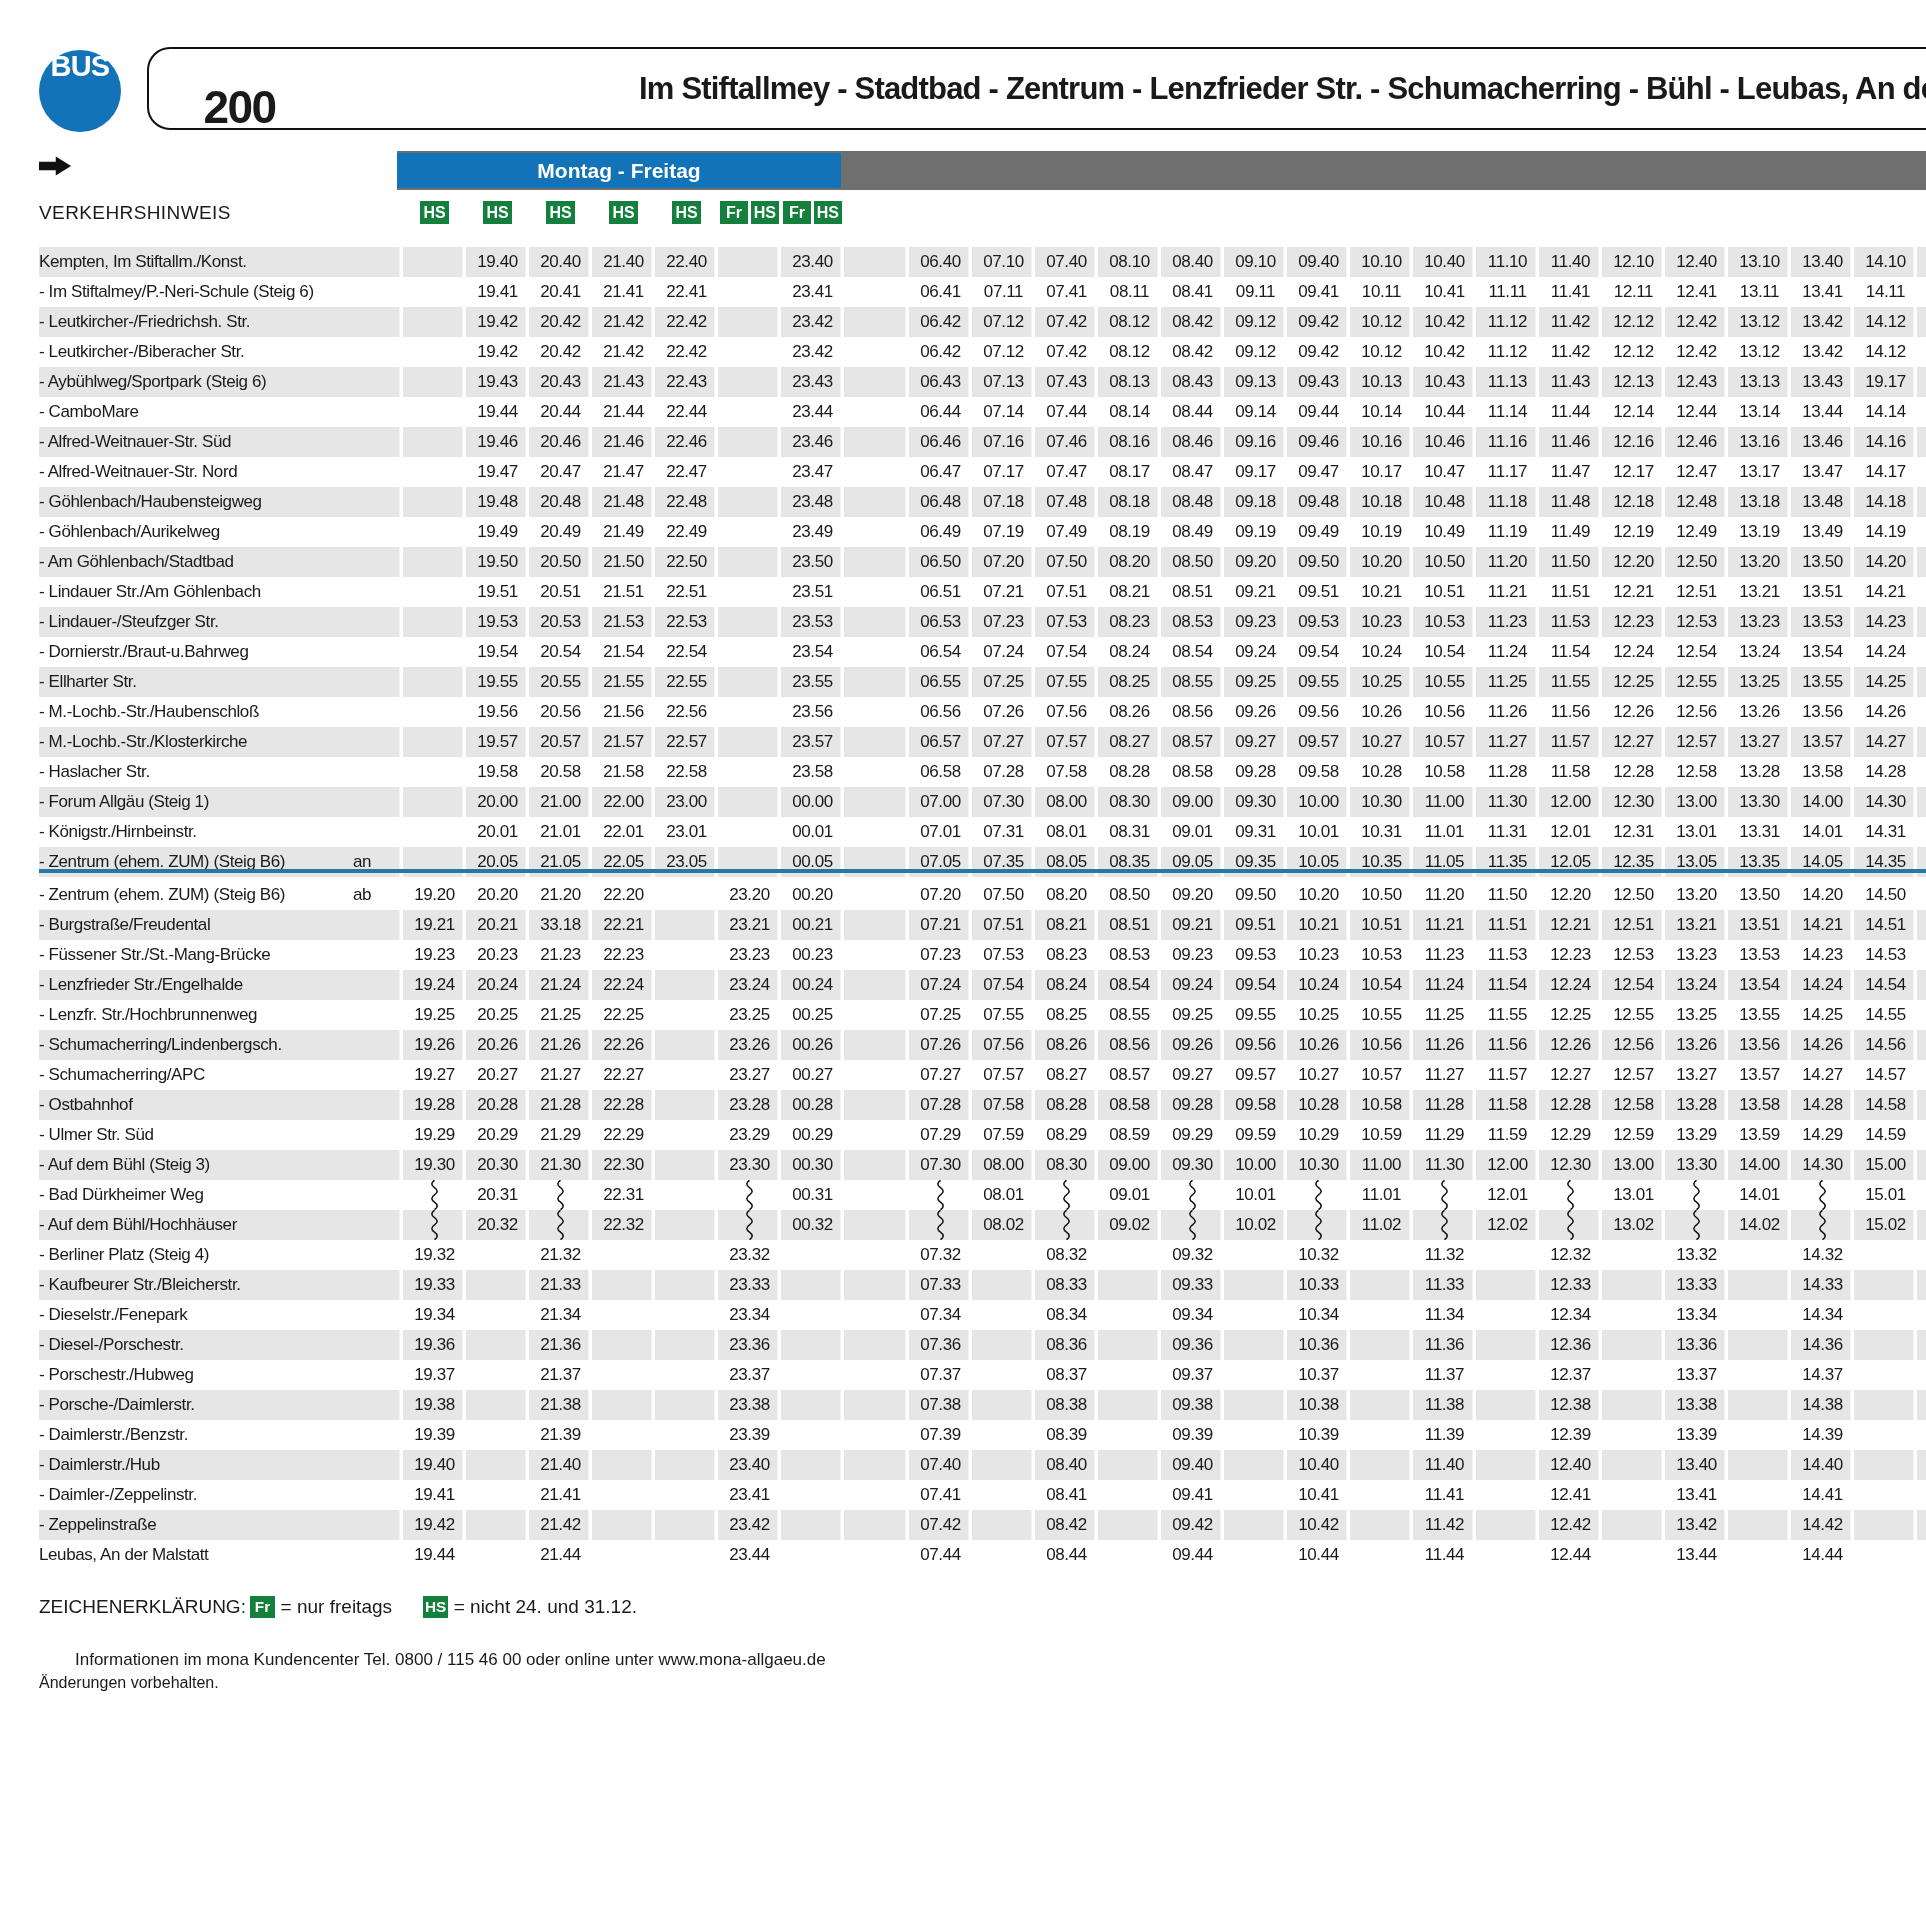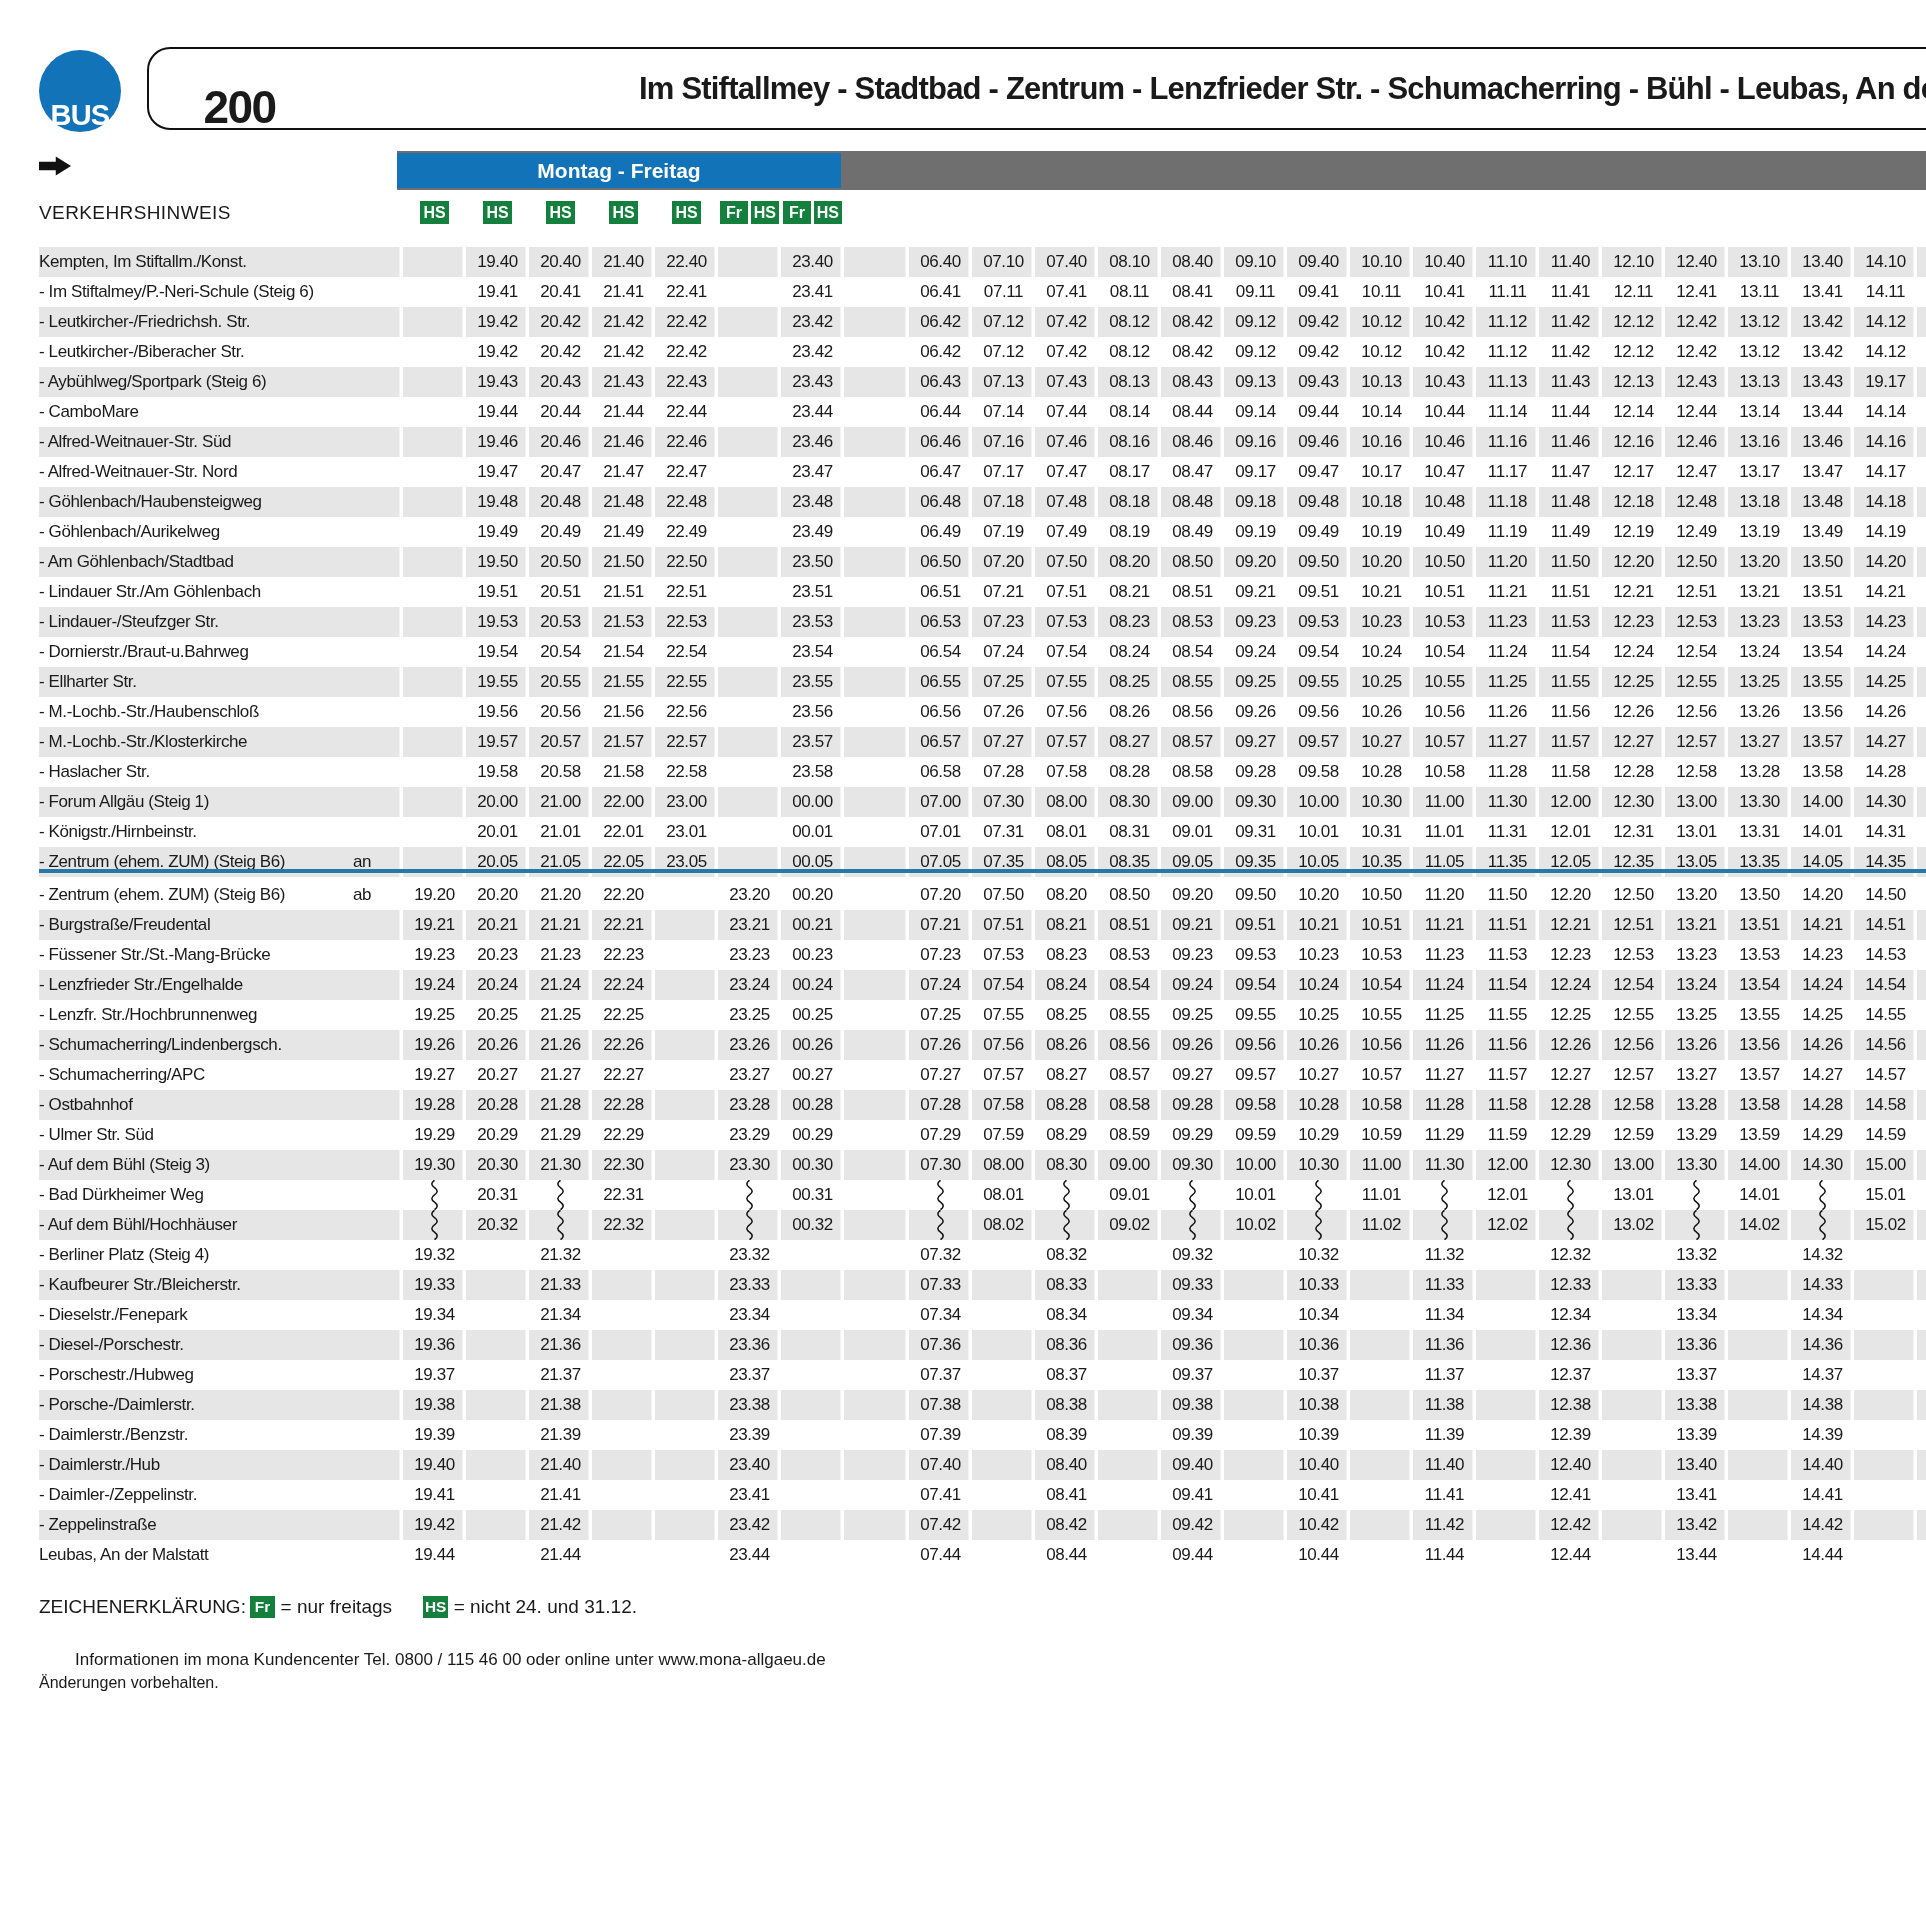--- a/index.html
+++ b/index.html
@@ -1,20 +1,20 @@
 <!DOCTYPE html>
 <html style="font-size:6.2px"><head>
 <meta charset="utf-8">
 <style>
   html,body{margin:0;padding:0;background:#fff;}
   .sheet{position:relative;width:2719px;height:1923px;background:#fff;overflow:hidden;
          font-family:"Liberation Sans","DejaVu Sans",sans-serif;color:#1a1a1a;}
   
   .bus-circle{position:absolute;left:39px;top:50px;width:82px;height:82px;border-radius:50%;
-              background:var(--brand);color:#fff;display:flex;align-items:flex-end;justify-content:center;
+              background:var(--brand);color:#fff;display:flex;align-items:flex-start;justify-content:center;
               font-weight:bold;font-size:29px;letter-spacing:-0.8px;}
   .head-box{position:absolute;left:147px;top:47px;width:2254px;height:79px;border:2.7px solid #111;
             border-radius:23px;display:flex;align-items:center;background:#fff;}
   .line-no{width:181px;text-align:center;font-weight:bold;font-size:46px;letter-spacing:-1.5px;margin-top:37px;}
   .route-title{flex:1;text-align:center;font-weight:bold;font-size:31px;letter-spacing:-0.8px;padding-right:27px;white-space:nowrap;}
   
   .arrow{position:absolute;left:39px;top:156px;}
   .graybar{position:absolute;left:397px;top:151px;width:2282px;height:39px;background:var(--gray);}
   .bluebar{position:absolute;left:0;top:2.3px;bottom:2.3px;width:444px;background:var(--brand);
            display:flex;align-items:center;justify-content:center;}
@@ -767,21 +767,21 @@
         <div class="cell t">14.20</div>
         <div class="cell t">14.50</div>
         <div class="cell t">15.20</div>
       </div>
       <div class="row grid shaded">
         <div class="cell st">
           <span class="nm">- Burgstraße/Freudental</span>
         </div>
         <div class="cell t">19.21</div>
         <div class="cell t">20.21</div>
-        <div class="cell t">21.21</div>
+        <div class="cell t">33.18</div>
         <div class="cell t">22.21</div>
         <div class="cell t"></div>
         <div class="cell t">23.21</div>
         <div class="cell t">00.21</div>
         <div class="cell t"></div>
         <div class="cell t">07.21</div>
         <div class="cell t">07.51</div>
         <div class="cell t">08.21</div>
         <div class="cell t">08.51</div>
         <div class="cell t">09.21</div>

